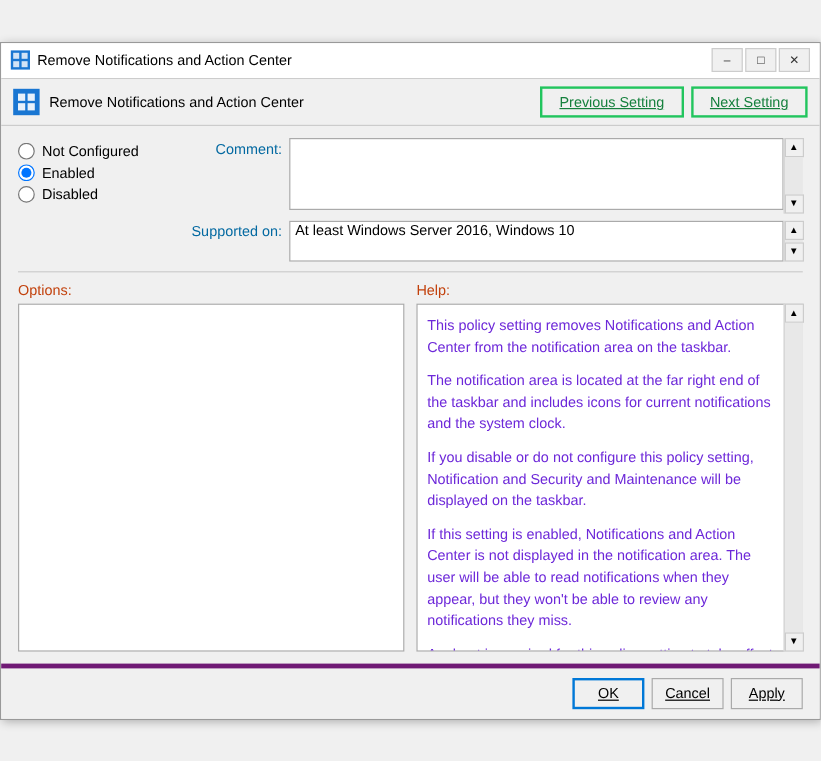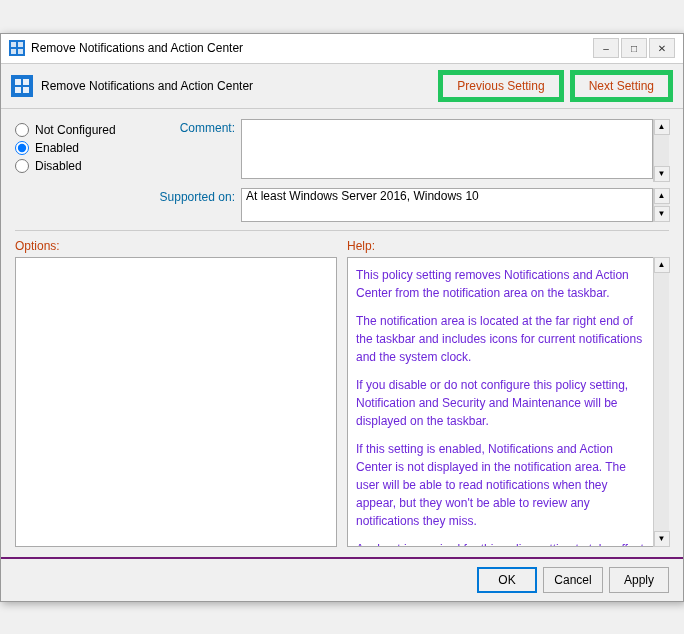--- a/index.html
+++ b/index.html
@@ -91,26 +91,27 @@
       font-size: 12px;
       color: #000;
     }
     .toolbar-buttons {
       display: flex;
       gap: 6px;
     }
     .btn {
       padding: 4px 14px;
       background: #f0f0f0;
-      border: 5px solid #22c55e;
-      cursor: pointer;
-      font-size: 12px;
-      color: #c2410c;
+      border: 2px solid #22c55e;
+      cursor: pointer;
+      font-size: 12px;
+      color: #15803d;
       min-width: 80px;
       text-align: center;
+      text-decoration: underline;
     }
 
     .content {
       padding: 10px 14px;
       background: #f0f0f0;
     }
 
     .settings-row {
       display: flex;
       gap: 10px;
@@ -275,22 +276,23 @@
       display: flex;
       flex-direction: column;
       align-items: center;
     }
 
     .bottom-bar {
       display: flex;
       justify-content: flex-end;
       padding: 8px 14px;
       gap: 6px;
-      border-top: 2px solid #701a75;
-      background: #f0f0f0;
+      border-top: 4px solid #701a75;
+      background: #f0f0f0;
+      text-decoration: underline;
     }
     .btn-ok {
       min-width: 60px;
       padding: 4px 10px;
       background: #f0f0f0;
       border: 2px solid #0078d7;
       cursor: pointer;
       font-size: 12px;
     }
     .btn-cancel, .btn-apply {

